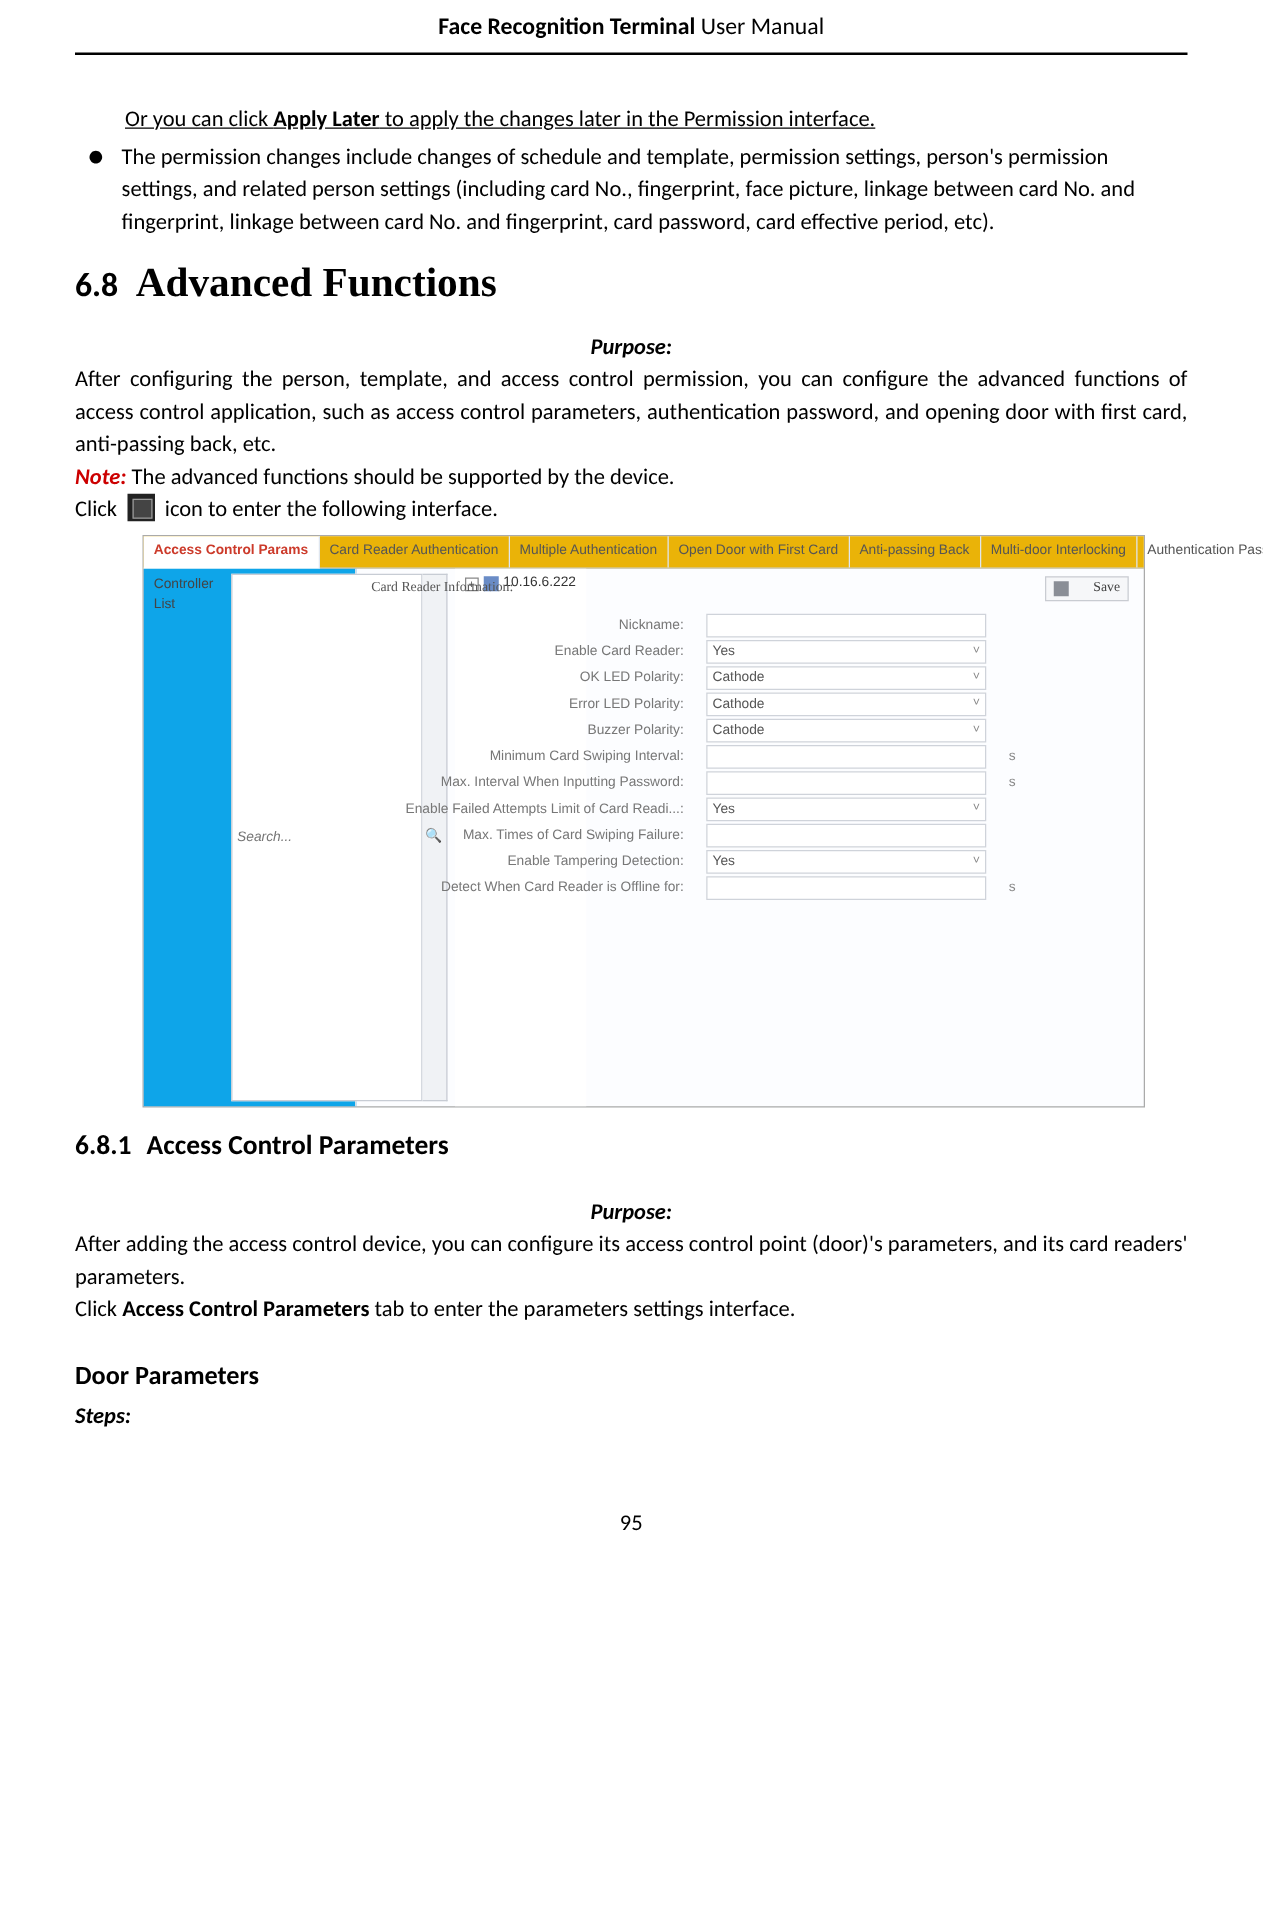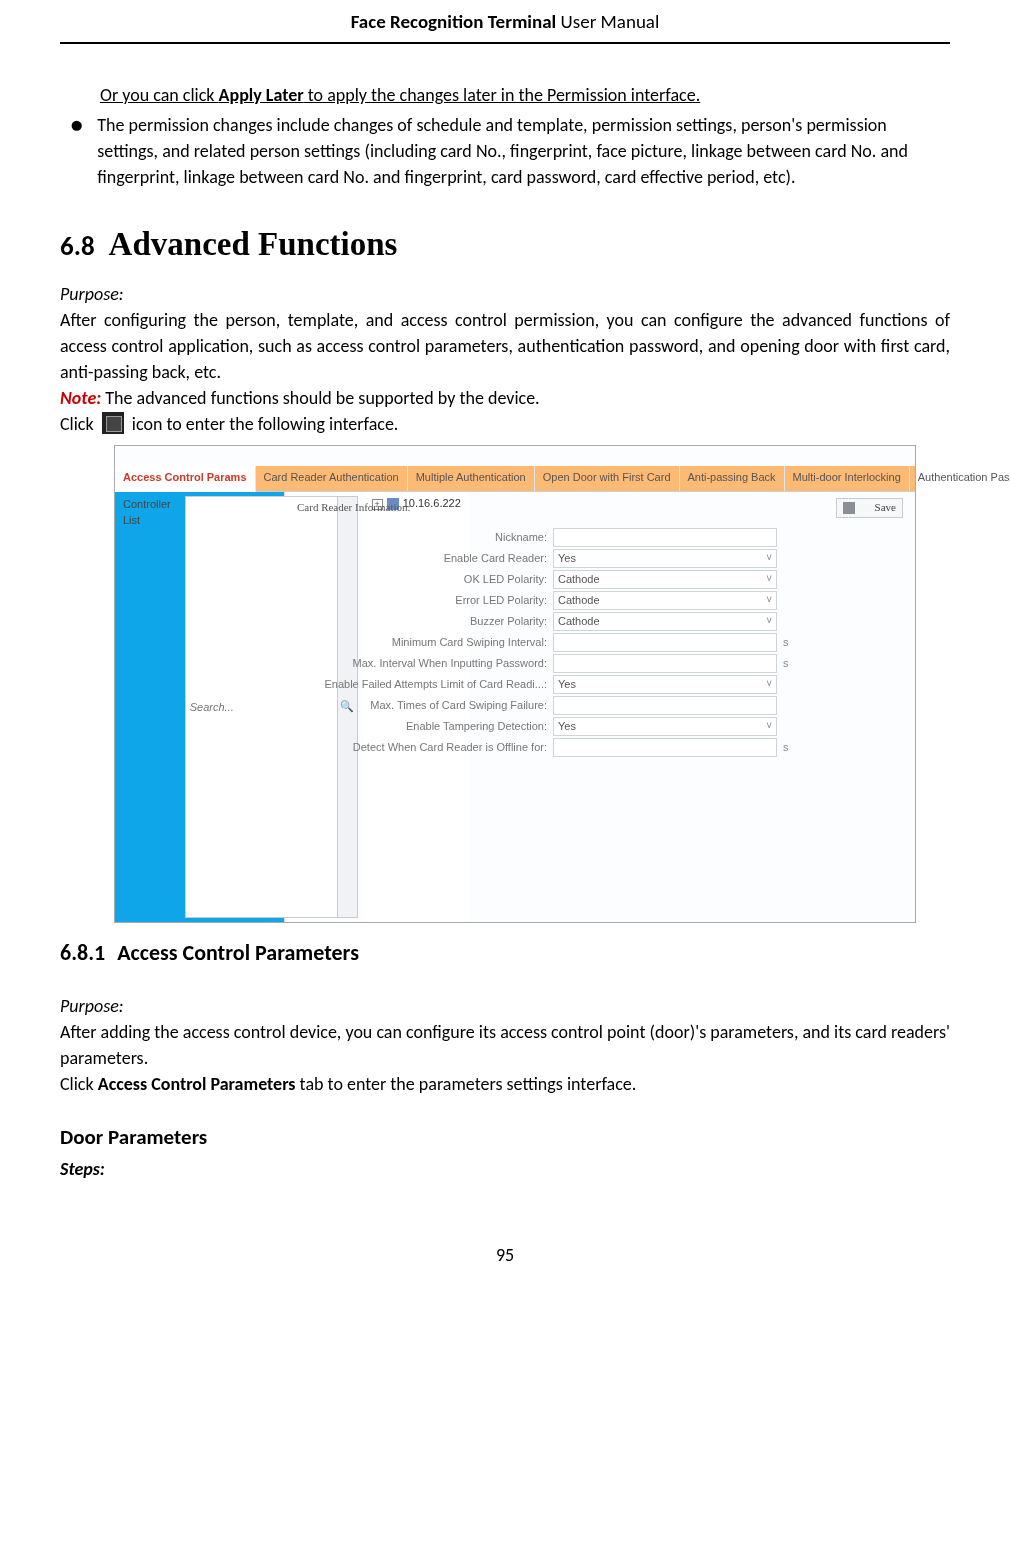--- a/index.html
+++ b/index.html
@@ -13,23 +13,23 @@
     padding: 0 60px 40px 60px;
     line-height: 1.45;
   }
   .hdr-title { text-align: center; padding: 8px 0 6px 0; font-size: 19px; }
   .hdr-title .b { font-weight: 700; }
   .hdr-rule { border: none; border-top: 2px solid #000; margin-bottom: 38px; }
   .body-para { text-align: left; margin-left: 40px; margin-bottom: 4px; text-decoration: underline; }
   .bullet-row { display: flex; margin-left: 0; margin-bottom: 2px; }
   .bullet-dot { font-size: 22px; line-height: 1; margin: 2px 14px 0 10px; }
   .bullet-txt { flex: 1; }
-  .h-sec { font-family: "Times New Roman", serif; font-weight: 700; font-size: 33px; margin: 31px 0 12px 0; }
+  .h-sec { font-family: "Times New Roman", serif; font-weight: 700; font-size: 33px; margin: 14px 0 12px 0; }
   .h-sec .num { font-family: Calibri, Arial, sans-serif; font-size: 27px; margin-right: 14px; }
-  .purpose { font-weight: 400; font-style: italic; }
+  .purpose { font-weight: 700; font-style: italic; text-align: center; }
   .justify { text-align: justify; }
   .note-red { color: #cc0000; font-weight: 700; font-style: italic; }
   .click-row { margin-top: 8px; display: inline; }
   .iconbox {
     display: inline-block; width: 22px; height: 22px; background: #222;
     vertical-align: -4px; margin: 0 4px; position: relative;
   }
   .iconbox::after {
     content: ""; position: absolute; left: 4px; top: 4px; width: 14px; height: 14px;
     border: 1px solid #999; background: #444;
@@ -37,21 +37,21 @@
   
   .ui-box {
     margin: 8px 0 14px 54px;
     width: 802px;
     border: 1px solid #aaa;
     font-family: Tahoma, Arial, sans-serif;
     font-size: 11px;
     color: #555;
     background: #fcfdff;
   }
-  .ui-tabs { display: flex; background: #fdba74; border-bottom: 1px solid #c8d0da; margin-top: 20px; }
+  .ui-tabs { display: flex; background: #eab308; border-bottom: 1px solid #c8d0da; }
   .ui-tab { padding: 4px 8px 5px 8px; white-space: nowrap; border-right: 1px solid #dfe6ef; }
   .ui-tab.active { color: #cc3a2a; background: #fff; border-bottom: 1px solid #fff; margin-bottom: -1px; font-weight: 700; }
   .ui-body { display: flex; height: 430px; }
   .ui-left { width: 170px; border-right: 1px solid #d6dbe2; background: #0ea5e9; display: flex; flex-direction: row; }
   .ui-left-hdr { padding: 5px 8px; font-size: 11px; color: #444; }
   .ui-search { margin: 4px 6px; display: flex; }
   .ui-search input {
     flex: 1; font-size: 11px; padding: 2px 4px; border: 1px solid #c7ccd4; background: #fff;
     font-style: italic; color: #888;
   }
@@ -60,21 +60,21 @@
     display: flex; align-items: center; justify-content: center; font-size: 11px; color: #666;
   }
   .tree { padding: 4px 8px; flex: 1; background: #fff; }
   .tree-row { display: flex; align-items: center; gap: 4px; color: #333; }
   .tree-toggle { width: 11px; height: 11px; border: 1px solid #888; display: inline-flex; align-items: center; justify-content: center; font-size: 9px; line-height: 1; color: #555; }
   .tree-ic { width: 12px; height: 12px; background: #6a8cc6; display: inline-block; }
   .ui-right { flex: 1; padding: 4px 8px 8px 8px; position: relative; }
   .ui-right-top { display: flex; justify-content: space-between; align-items: center; padding: 2px 4px 8px 4px; font-family: Liberation Serif, serif; }
   .savebtn { display: flex; align-items: center; gap: 20px; font-size: 11px; color: #444; border: 1px solid #c9ccd2; background: #f6f7f9; padding: 1px 6px; }
   .savebtn .sic { width: 12px; height: 12px; background: #8a8e96; display: inline-block; }
-  .frow { display: flex; align-items: center; margin: 2px 0; }
+  .frow { display: flex; align-items: center; margin: 2px 0; gap: 12px; }
   .flabel { width: 260px; text-align: right; padding-right: 6px; color: #777; font-size: 11px; }
   .finput { width: 224px; height: 19px; border: 1px solid #cfd3da; background: #fff; font-size: 11px; padding: 1px 4px; color: #555; display: flex; align-items: center; justify-content: space-between; }
   .fsel::after { content: "˅"; color: #888; font-size: 10px; }
   .funit { margin-left: 6px; color: #888; }
   .sub-h { font-weight: 700; font-size: 22px; margin: 14px 0 24px 0; }
   .sub-h .snum { margin-right: 12px; }
   .door-h { font-weight: 700; font-size: 21px; margin: 24px 0 4px 0; }
   .steps { font-weight: 700; font-style: italic; margin-bottom: 40px; }
   .pgnum { text-align: center; font-size: 18px; margin-top: 60px; }
   .bold { font-weight: 700; }

